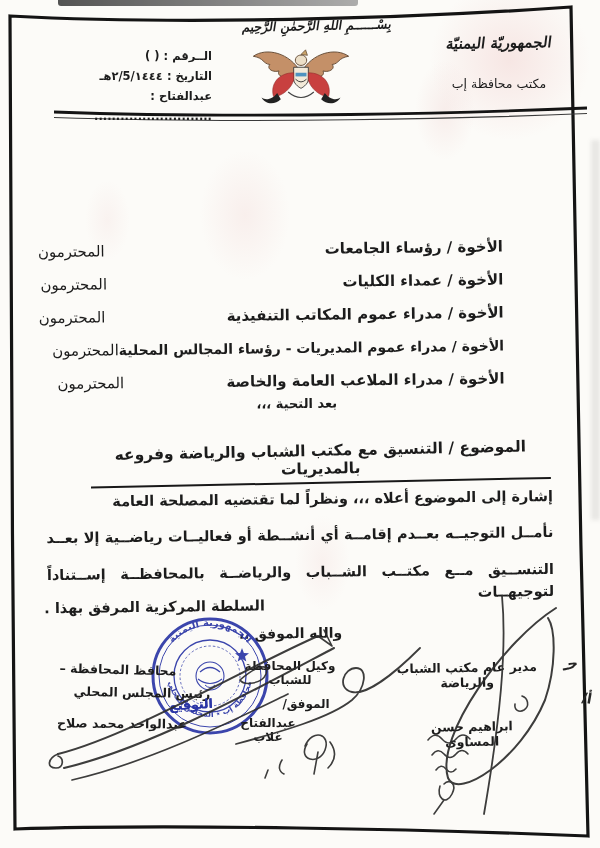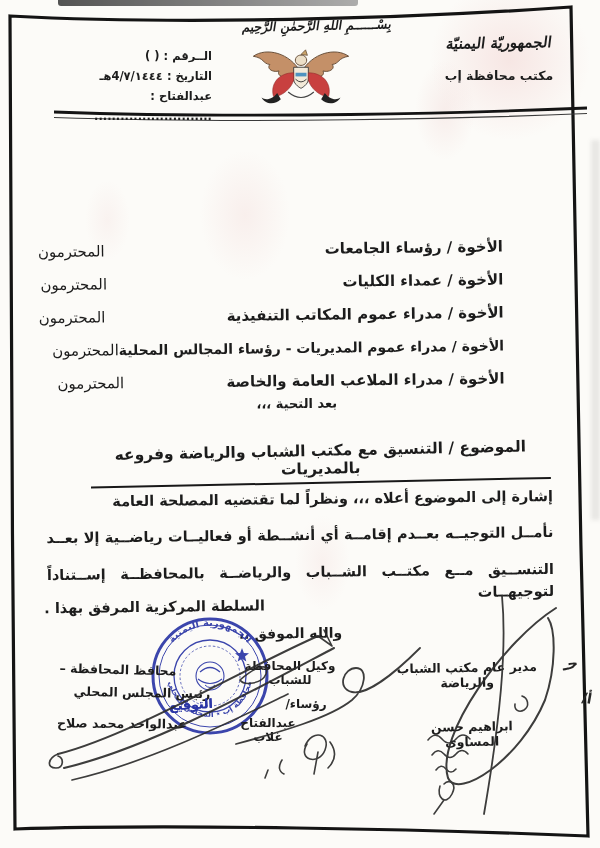--- a/index.html
+++ b/index.html
@@ -17,21 +17,21 @@
   .s2{left:200px;top:150px;width:90px;height:130px;background:radial-gradient(closest-side,rgba(238,204,202,.26),rgba(238,204,202,0));}
   .s3{left:415px;top:60px;width:60px;height:100px;background:radial-gradient(closest-side,rgba(234,196,194,.25),rgba(234,196,194,0));}
   .s4{left:295px;top:515px;width:55px;height:95px;background:radial-gradient(closest-side,rgba(238,206,204,.22),rgba(238,206,204,0));}
   .s5{left:85px;top:180px;width:45px;height:80px;background:radial-gradient(closest-side,rgba(238,208,206,.2),rgba(238,208,206,0));}
   .topsmear{left:58px;top:0;width:300px;height:6px;background:linear-gradient(90deg,#2a2a2a,#6b6b6b 60%,#9a9a9a);opacity:.8;border-radius:0 0 3px 3px;filter:blur(.4px);z-index:0;}
   .edgeshadow{left:591px;top:140px;width:9px;height:380px;background:rgba(60,60,60,.10);filter:blur(2px);z-index:0;}
   
   .hdr-right{right:16px;top:34px;width:170px;text-align:center;z-index:2;}
   .republic{font-family:"DejaVu Serif","Liberation Serif",serif;font-weight:700;font-size:15px;transform:skewX(-8deg) rotate(-1deg);letter-spacing:-.5px;}
   .ministry{font-weight:700;font-size:13.5px;margin-top:7px;}
-  .office{font-weight:700;font-size:12.5px;margin-top:16px;}
+  .office{font-weight:400;font-size:12.5px;margin-top:24px;}
   .bismillah{left:222px;top:18px;width:190px;text-align:center;font-family:"DejaVu Serif","Liberation Serif",serif;font-weight:700;font-size:12.5px;transform:skewX(-10deg) rotate(-1.2deg);z-index:2;}
   .hdr-left{left:36px;top:46px;width:176px;font-weight:700;font-size:11.5px;line-height:20px;text-align:right;z-index:2;}
   .hdr-left .dots{letter-spacing:1px;}
   
   #mid{position:absolute;left:0;top:0;width:600px;height:848px;transform:rotate(-.7deg);transform-origin:300px 420px;z-index:2;}
   .recipients{position:absolute;right:95px;left:40px;top:238px;}
   .recip-row{display:flex;justify-content:space-between;align-items:baseline;margin-bottom:10px;line-height:23px;}
   .recip-title{font-weight:700;font-size:15px;white-space:nowrap;}
   .recip-hon{font-weight:400;font-size:15px;white-space:nowrap;}
   .recip-row:nth-child(2) .recip-hon{margin-left:2px;}
@@ -102,21 +102,21 @@
     <path d="M54,38 q6,6 12,0" stroke="#333" stroke-width="1" fill="none"></path>
     <path d="M52,31 C36,31 26,43 30,57 C40,57 50,47 52,39 Z" fill="#c8403f" stroke="#8e2727" stroke-width=".6"></path>
     <path d="M68,31 C84,31 94,43 90,57 C80,57 70,47 68,39 Z" fill="#c8403f" stroke="#8e2727" stroke-width=".6"></path>
     <path d="M34,53 c-4,6 -12,9 -17,5 c4,8 15,8 21,2 Z" fill="#222222"></path>
     <path d="M86,53 c4,6 12,9 17,5 c-4,8 -15,8 -21,2 Z" fill="#222222"></path>
     <path d="M46,52 q14,12 28,0" stroke="#444" stroke-width="1.2" fill="none"></path>
   </svg>
 
   <div class="abs hdr-left">
     <div>الــرقم : (      )</div>
-    <div>التاريخ : 4/٧/١٤٤٤هـ</div>
+    <div>التاريخ : ٢/5/١٤٤٤هـ</div>
     <div class="dots">عبدالفتاح : ...........................</div>
   </div>
 
   <div id="mid">
     <div class="recipients">
       <div class="recip-row">
         <span class="recip-title">الأخوة / رؤساء الجامعات</span>
         <span class="recip-hon">المحترمون</span>
       </div>
       <div class="recip-row">
@@ -147,21 +147,21 @@
     <div class="bodyline bl2">نأمــل التوجيــه بعــدم إقامــة أي أنشــطة أو فعاليــات رياضــية إلا بعــد</div>
     <div class="bodyline bl3">التنســيق مــع مكتــب الشــباب والرياضــة بالمحافظــة إســتناداً لتوجيهــات</div>
     <div class="bodyline bl4">السلطة المركزية المرفق بهذا .</div>
 
     <div class="closing">والله الموفق ،،</div>
   </div>
 
   <div class="sig sig-r-title">مدير عام مكتب الشباب والرياضة</div>
   <div class="sig sig-r-name">ابراهيم حسن المساوى</div>
   <div class="sig sig-m-title">وكيل المحافظة للشباب</div>
-  <div class="sig sig-m-role">رؤساء/</div>
+  <div class="sig sig-m-role">الموفق/</div>
   <div class="sig sig-m-name">عبدالفتاح غلاب</div>
   <div class="sig sig-l-title">محافظ المحافظة  –</div>
   <div class="sig sig-l-sub">رئيس المجلس المحلي</div>
   <div class="sig sig-l-name">عبدالواحد محمد صلاح</div>
 
   <div class="hand hand-ha">حـ</div>
   <div class="hand hand-alif">أ/</div>
   <div class="stamp-label">التوقيع</div>
 
   <svg class="stampsvg" width="132" height="144" viewBox="0 0 132 144">

